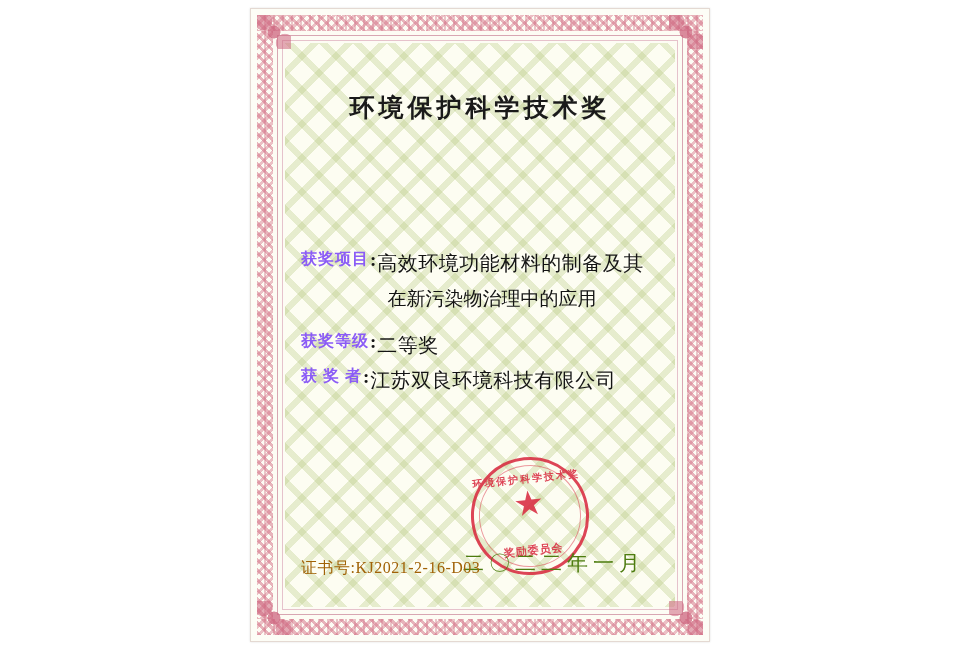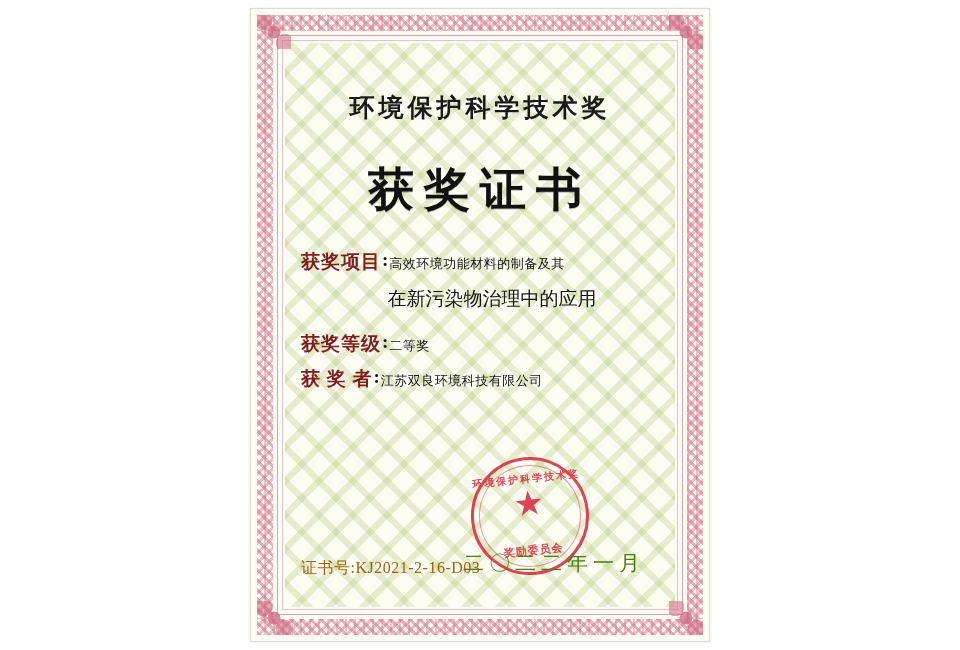--- a/index.html
+++ b/index.html
@@ -151,36 +151,36 @@
     right: 10px;
   }
 
   .row {
     display: flex;
     align-items: flex-start;
     margin-bottom: 6px;
   }
 
   .label {
-    font-size: 19px;
-    font-weight: bold;
-    color: #7f1d1d;
+    font-size: 16px;
+    font-weight: bold;
+    color: #8b5cf6;
     white-space: nowrap;
     letter-spacing: 1px;
   }
 
   .colon {
     font-size: 19px;
     font-weight: bold;
     color: #141414;
     padding: 0 1px;
   }
 
   .value {
-    font-size: 13px;
+    font-size: 20px;
     color: #141414;
     line-height: 29px;
     letter-spacing: 0.5px;
   }
 
   .value-line2 {
     text-align: center;
     font-size: 19px;
     color: #141414;
     line-height: 29px;
@@ -285,21 +285,20 @@
 
     <div class="corner tl"></div>
     <div class="corner tr"></div>
     <div class="corner bl"></div>
     <div class="corner br"></div>
 
     <div class="content">
 
       <div class="title-main">环境保护科学技术奖</div>
 
-      <div class="title-sub">获奖证书</div>
 
       <div class="fields">
 
         <div class="row">
           <span class="label">获奖项目</span>
           <span class="colon">:</span>
           <span class="value">高效环境功能材料的制备及其</span>
         </div>
 
         <div class="value-line2">在新污染物治理中的应用</div>

